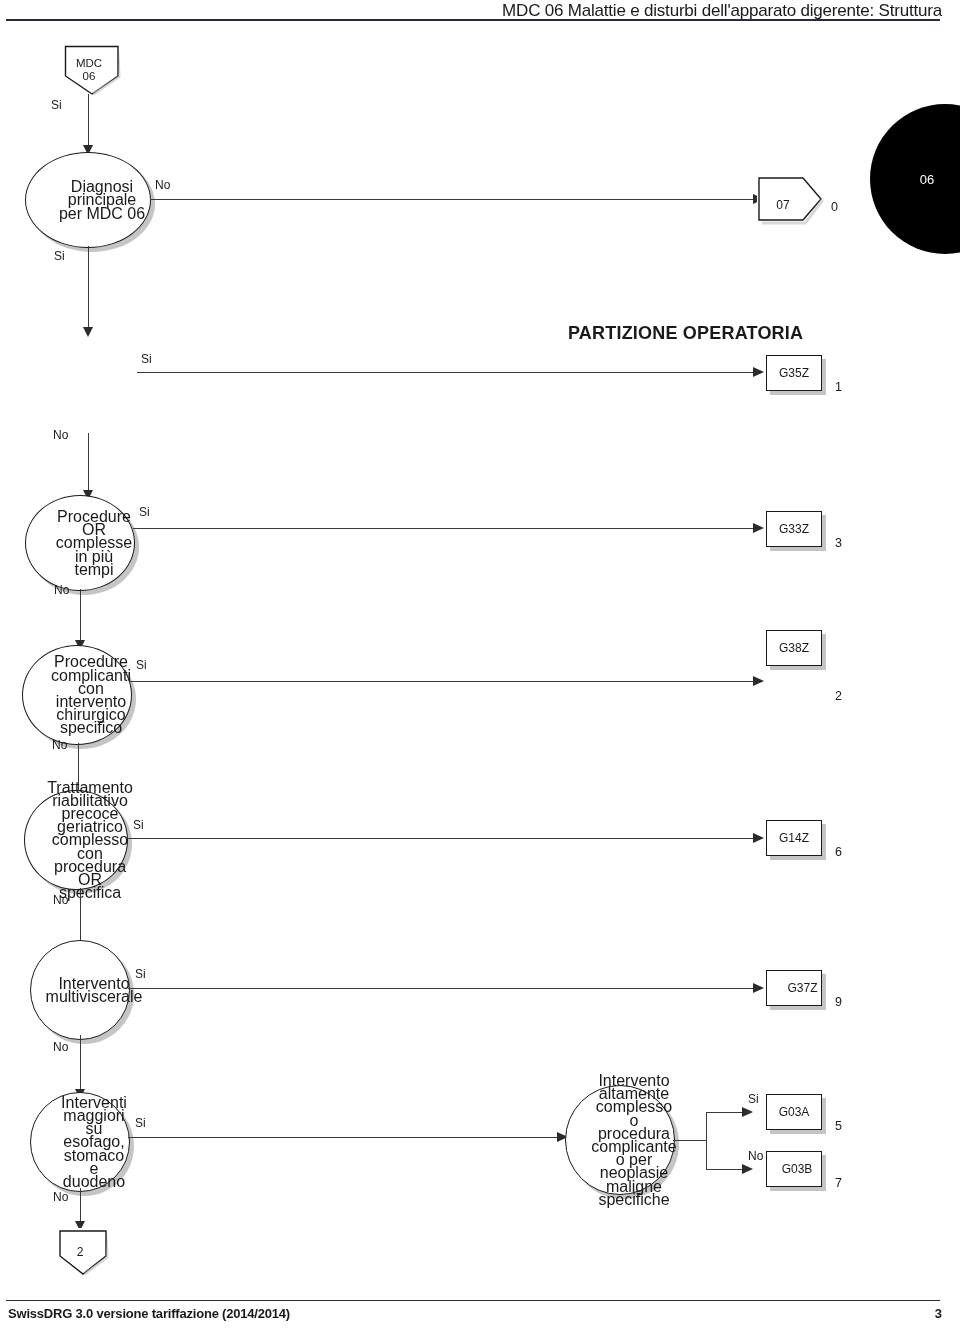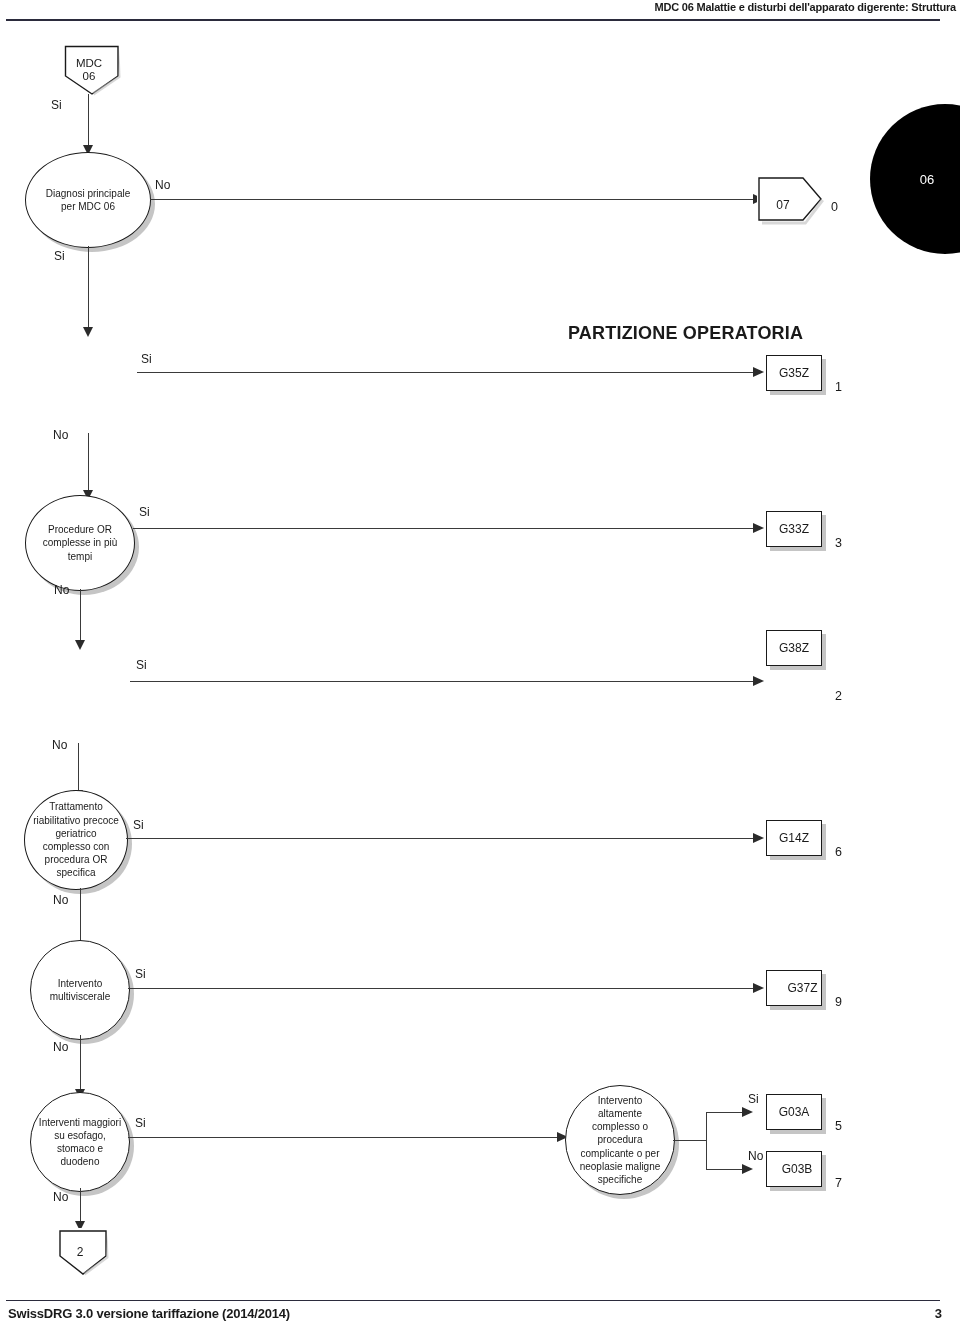--- a/index.html
+++ b/index.html
@@ -5,22 +5,22 @@
   html,body{margin:0;padding:0;}
   body{
     width:960px;height:1339px;background:#ffffff;
     font-family:"Liberation Sans","DejaVu Sans",sans-serif;
     color:#1a1a1a;position:relative;overflow:hidden;
   }
   .page{position:relative;width:960px;height:1339px;}
 
   
   .hdr-title{
-    position:absolute;right:4px;top:1px;
-    font-size:11px;font-weight:bold;letter-spacing:-0.2px;
+    position:absolute;right:18px;top:1px;
+    font-size:17px;font-weight:normal;letter-spacing:-0.2px;
     white-space:nowrap;color:#1a1a1a;
   }
   .hdr-rule{
     position:absolute;left:6px;top:19px;width:934px;height:0;
     border-top:2px solid #2b2b3c;
   }
 
   
   .ftr-rule{
     position:absolute;left:6px;top:1300px;width:934px;height:0;
@@ -52,22 +52,22 @@
 
   
   .node{
     position:absolute;border-radius:50%;
     border:1.4px solid #1a1a1a;background:#ffffff;
     box-shadow:4px 4px 0 0 rgba(150,150,150,0.55);
     display:flex;align-items:center;justify-content:center;
     box-sizing:border-box;
   }
   .node .txt{
-    font-size:10px;line-height:13.2px;text-align:center;
-    width:132%;white-space:pre-line;color:#1a1a1a;
+    font-size:16px;line-height:13.2px;text-align:center;
+    width:132%;white-space:pre-line;color:#1a1a1a;padding-left:28px;
   }
 
   
   .drg{
     position:absolute;border:1.4px solid #1a1a1a;background:#ffffff;
     box-shadow:4px 4px 0 0 rgba(150,150,150,0.55);
     display:flex;align-items:center;justify-content:center;
     font-size:12px;box-sizing:border-box;
   }
   .drgnum{position:absolute;font-size:12.5px;}
@@ -166,20 +166,26 @@
   <div class="lbl" style="left:139px;top:505px;">Si</div>
   <div class="vline" style="left:80px;top:589px;height:54px;"></div>
   <div class="arrowdn" style="left:75px;top:640px;"></div>
   <div class="lbl" style="left:54px;top:583px;">No</div>
 
   <div class="drg" style="left:766px;top:511px;width:56px;height:36px;">
     <span>G33Z</span>
   </div>
   <div class="drgnum" style="left:835px;top:536px;">3</div>
 
+  <div class="node" style="left:22px;top:645px;width:110px;height:100px;">
+    <div class="txt">Procedure
+complicanti con
+intervento
+chirurgico specifico</div>
+  </div>
   <div class="hline" style="left:130px;top:681px;width:628px;"></div>
   <div class="arrowrt" style="left:753px;top:676px;"></div>
   <div class="lbl" style="left:136px;top:658px;">Si</div>
   <div class="vline" style="left:78px;top:743px;height:50px;"></div>
   <div class="arrowdn" style="left:73px;top:790px;"></div>
   <div class="lbl" style="left:52px;top:738px;">No</div>
 
   <div class="drg" style="left:766px;top:630px;width:56px;height:36px;">
     <span>G38Z</span>
   </div>

